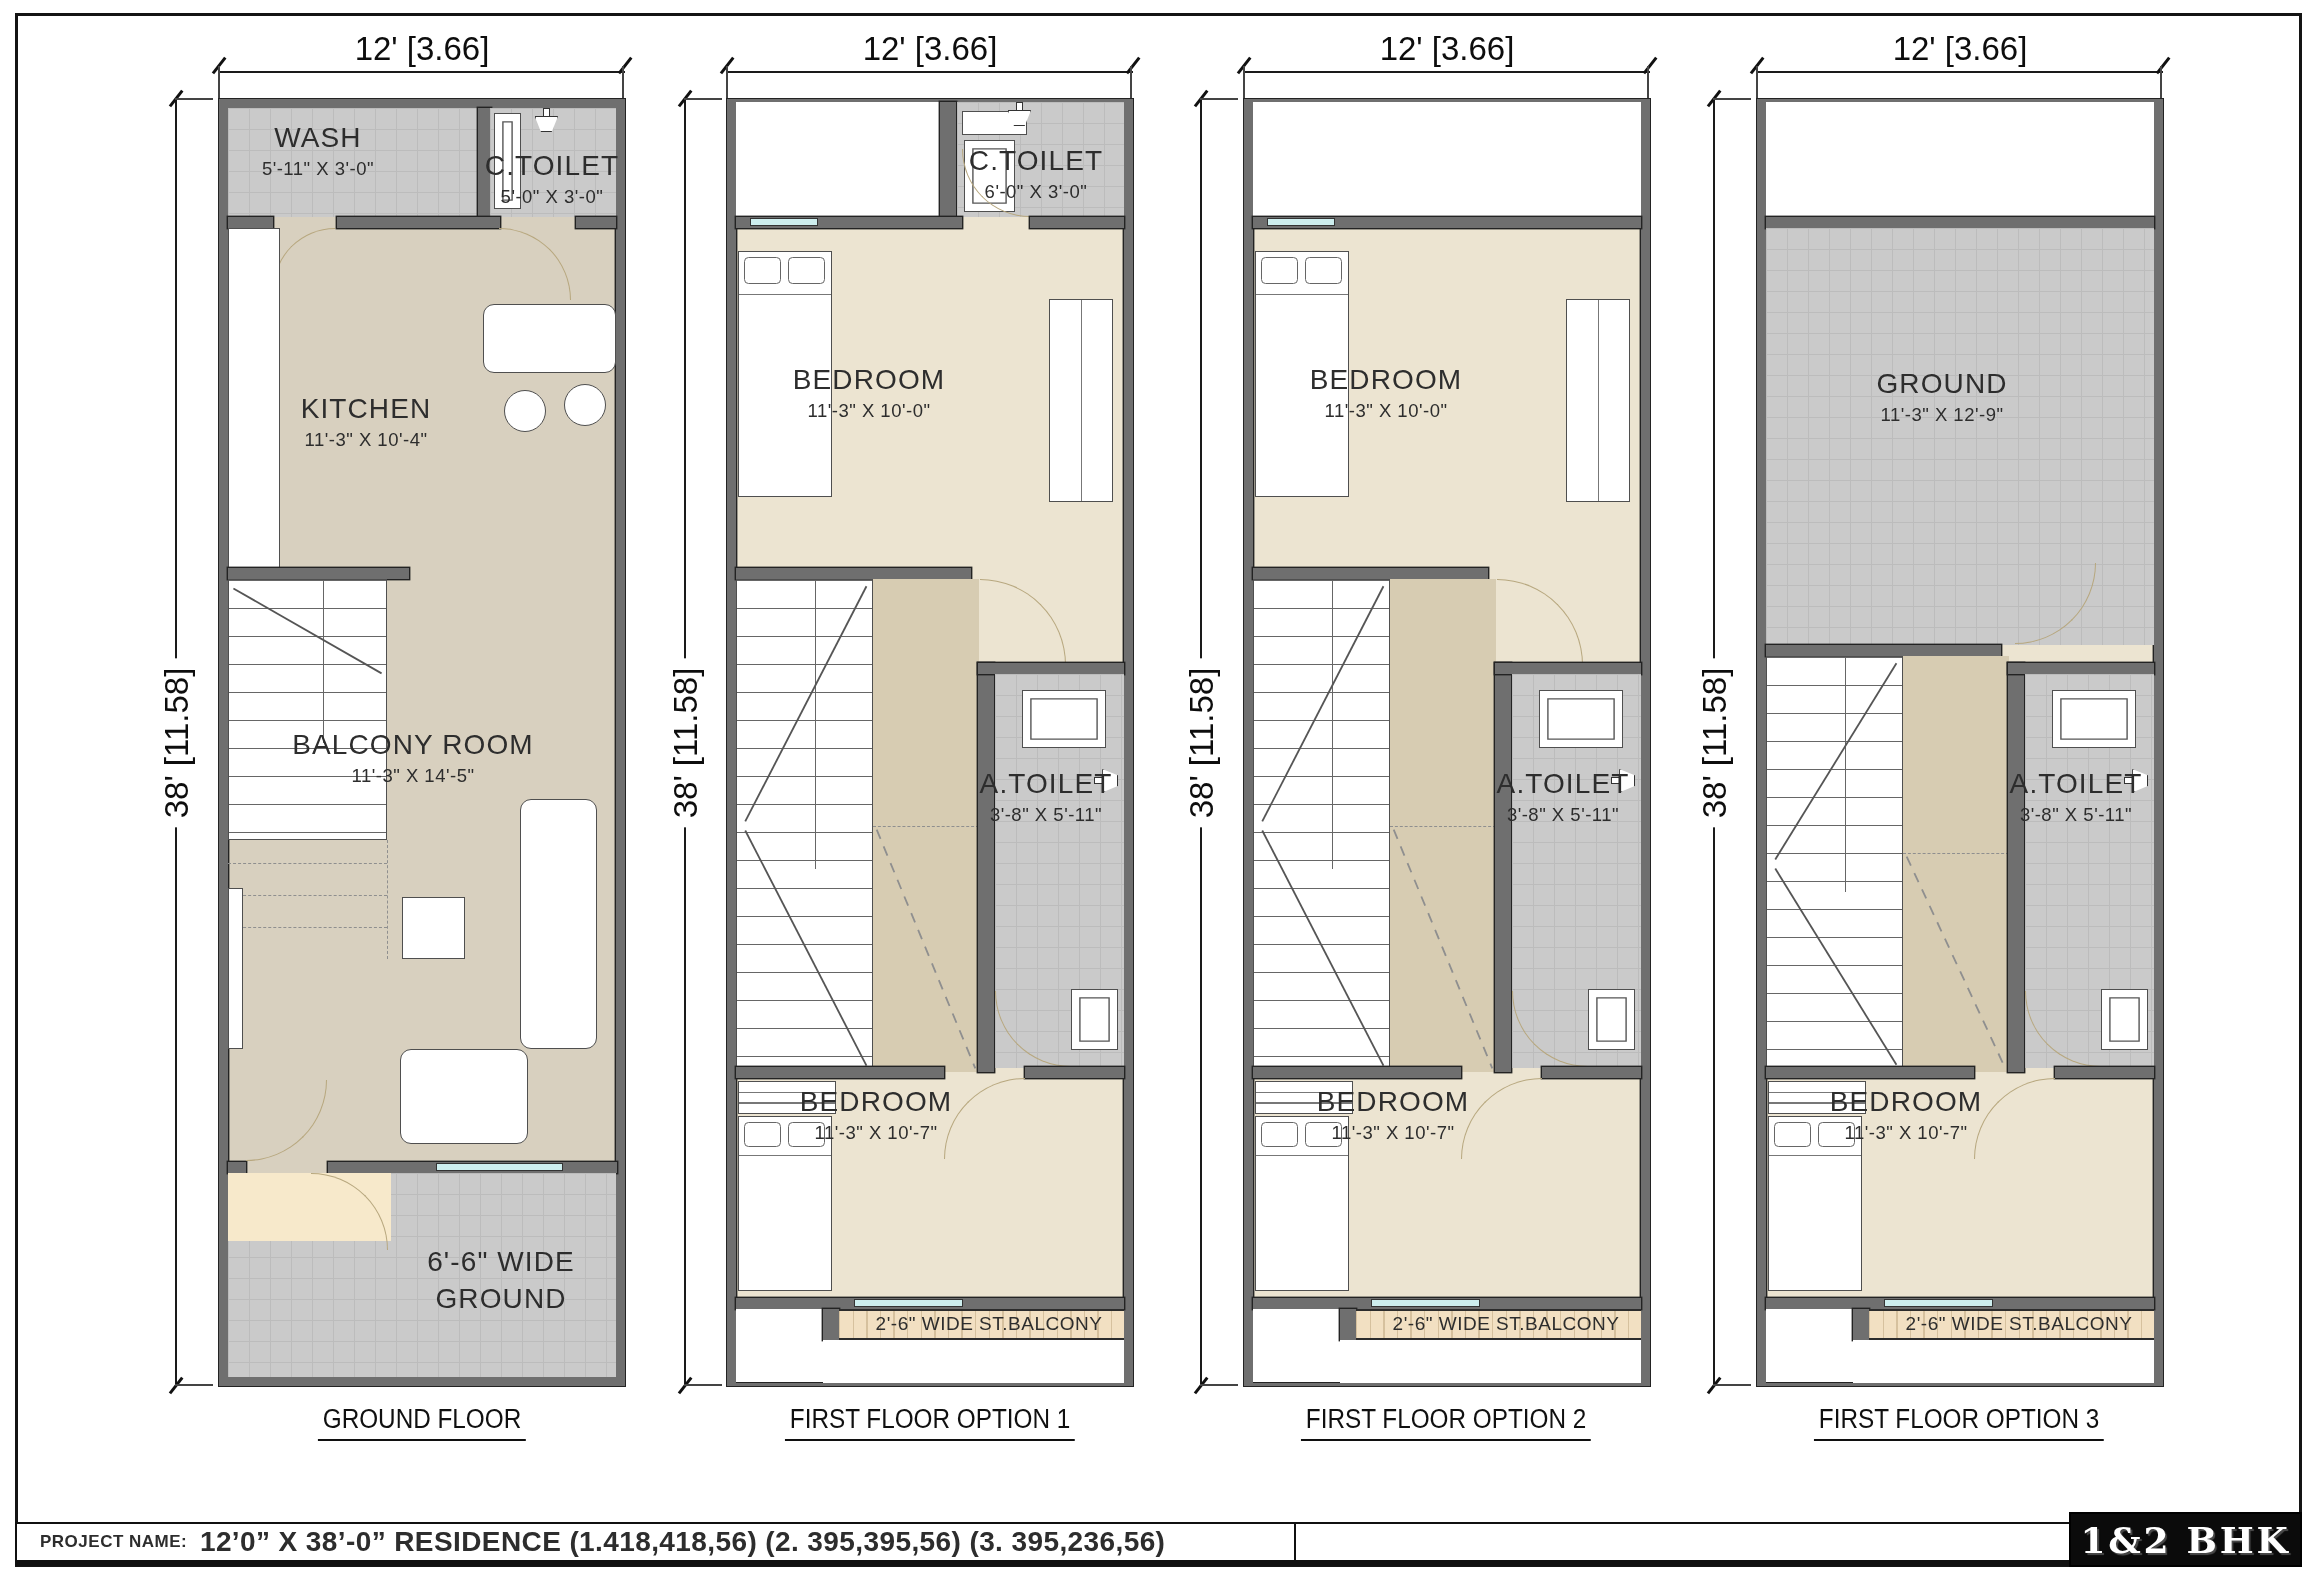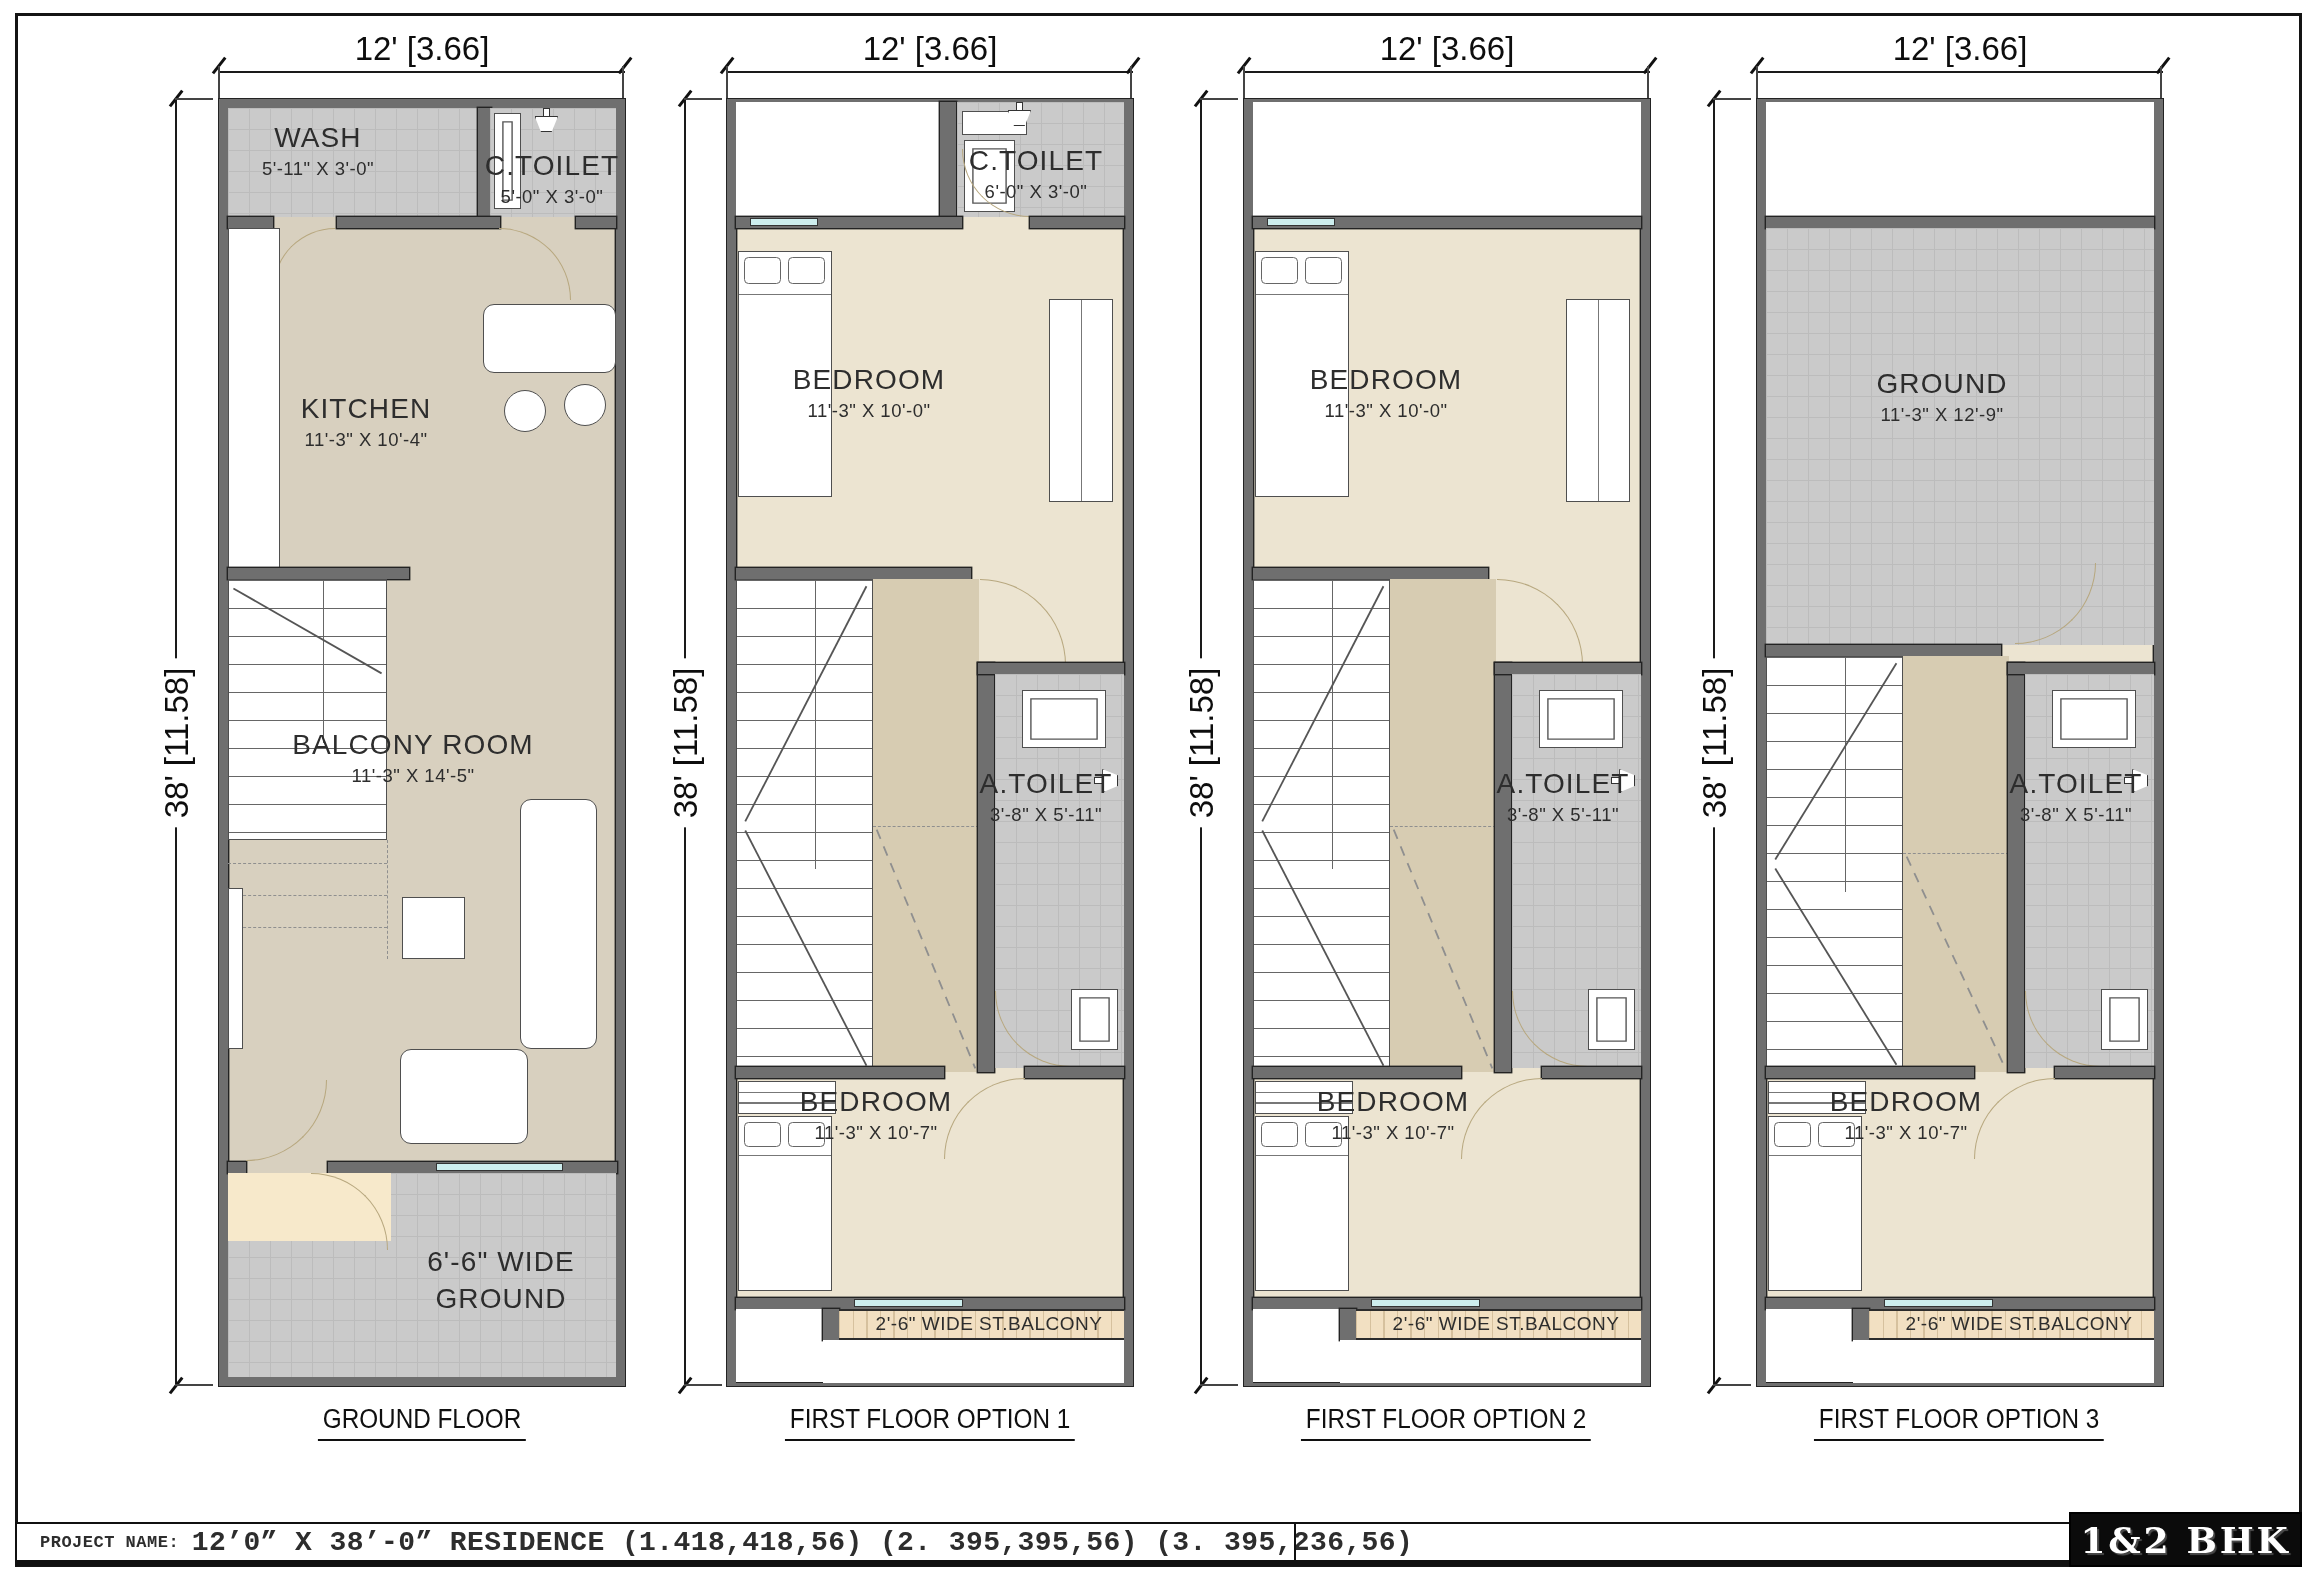--- a/index.html
+++ b/index.html
@@ -38,21 +38,21 @@
 .dimlineh{position:absolute;border-top:2.3px solid #1a1a1a}
 .dimlinev{position:absolute;border-left:2.3px solid #1a1a1a}
 .tick{position:absolute;width:20px;height:2.7px;background:#111;transform:rotate(-52deg)}
 .wit-v{position:absolute;width:1.8px;height:47px;background:#444}
 .wit-h{position:absolute;height:1.8px;width:38px;background:#444}
 .dimlbl{position:absolute;background:#fff;padding:0 9px;font-size:33px;color:#0d0d0d;white-space:nowrap}
 .planname{position:absolute;top:1404px;transform:translateX(-50%) scaleX(.9);font-size:27px;color:#101010;border-bottom:2.7px solid #101010;padding:0 5.4px 3.6px;white-space:nowrap}
 .sinkw{position:absolute;width:31px;height:25px}
 .sink-basin{position:absolute;left:3.6px;top:8.1px;width:23.5px;height:16.3px;background:#fff;border:1.4px solid #333;clip-path:polygon(0 0,100% 0,72% 100%,28% 100%)}
 .sink-tap{position:absolute;left:11.8px;top:0;width:7.2px;height:9px;background:#fff;border:1.4px solid #333}
-.titlebar{position:absolute;left:14.5px;top:1522px;width:2287px;height:44px;background:#fff;border:2.3px solid #101010;border-bottom:6.3px solid #101010;display:flex;align-items:center;font-family:Liberation Mono, monospace}
+.titlebar{position:absolute;left:14.5px;top:1522px;width:2287px;height:44px;background:#fff;border:2.3px solid #101010;border-bottom:6.3px solid #101010;display:flex;align-items:center;font-family:Liberation Sans, sans-serif}
 .tbdiv{position:absolute;left:1277px;top:0;height:100%;width:2.3px;background:#101010}
 .tbprefix{font-weight:700;font-size:17px;letter-spacing:0.5px;margin-left:23.5px}
 .tbtitle{font-weight:700;font-size:28px;margin-left:12.7px;letter-spacing:0.4px}
 .badge{position:absolute;left:2069px;top:1512px;width:233px;height:55px;background:#0b0b0b;border:2.3px solid #000;color:#fff;display:flex;align-items:center;justify-content:center;font-family:"DejaVu Serif",serif;font-weight:700;font-size:36px;letter-spacing:2.7px;text-shadow:1.8px 1.8px 0.9px #4a4a4a}
 svg{position:absolute;overflow:visible}
 </style>
 </head>
 <body>
 
 <div class="frame"></div>

